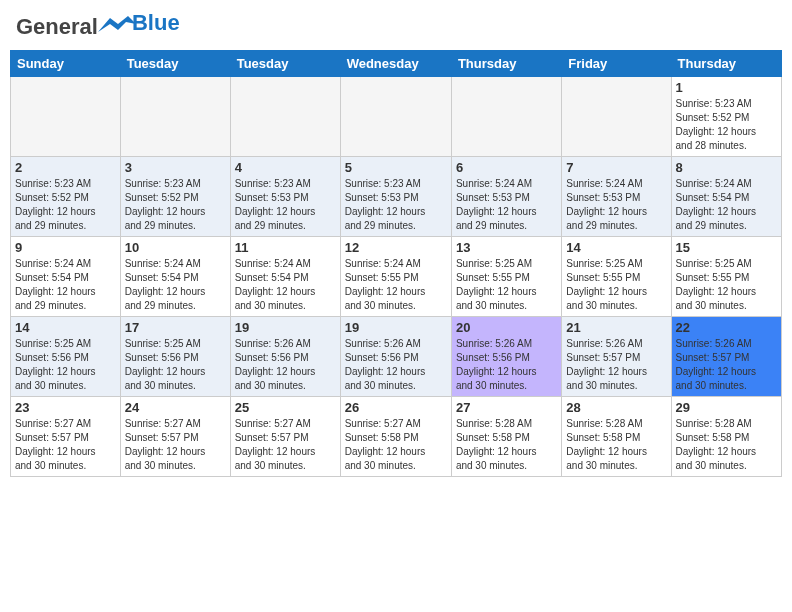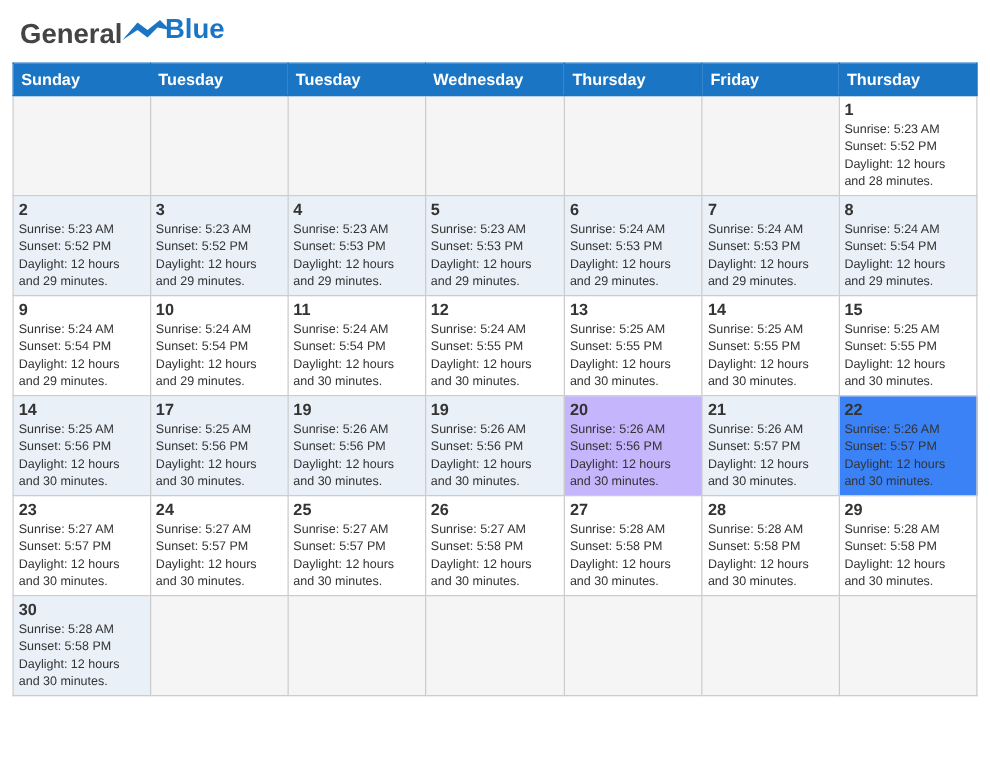--- a/index.html
+++ b/index.html
@@ -250,26 +250,14 @@
         </td>
         <td>
           <span class="day-number">28</span>
           <div class="day-info">Sunrise: 5:28 AM<br>Sunset: 5:58 PM<br>Daylight: 12 hours<br>and 30 minutes.</div>
         </td>
         <td>
           <span class="day-number">29</span>
           <div class="day-info">Sunrise: 5:28 AM<br>Sunset: 5:58 PM<br>Daylight: 12 hours<br>and 30 minutes.</div>
         </td>
       </tr>
-      <tr class="alt-row">
-        <td style="background: rgb(234, 240, 248);">
-          <span class="day-number">30</span>
-          <div class="day-info">Sunrise: 5:28 AM<br>Sunset: 5:58 PM<br>Daylight: 12 hours<br>and 30 minutes.</div>
-        </td>
-        <td class="empty" style="background: rgb(245, 245, 245);"></td>
-        <td class="empty" style="background: rgb(245, 245, 245);"></td>
-        <td class="empty" style="background: rgb(245, 245, 245);"></td>
-        <td class="empty" style="background: rgb(245, 245, 245);"></td>
-        <td class="empty" style="background: rgb(245, 245, 245);"></td>
-        <td class="empty" style="background: rgb(245, 245, 245);"></td>
-      </tr>
     </tbody>
 </table>
 
 </body></html>

